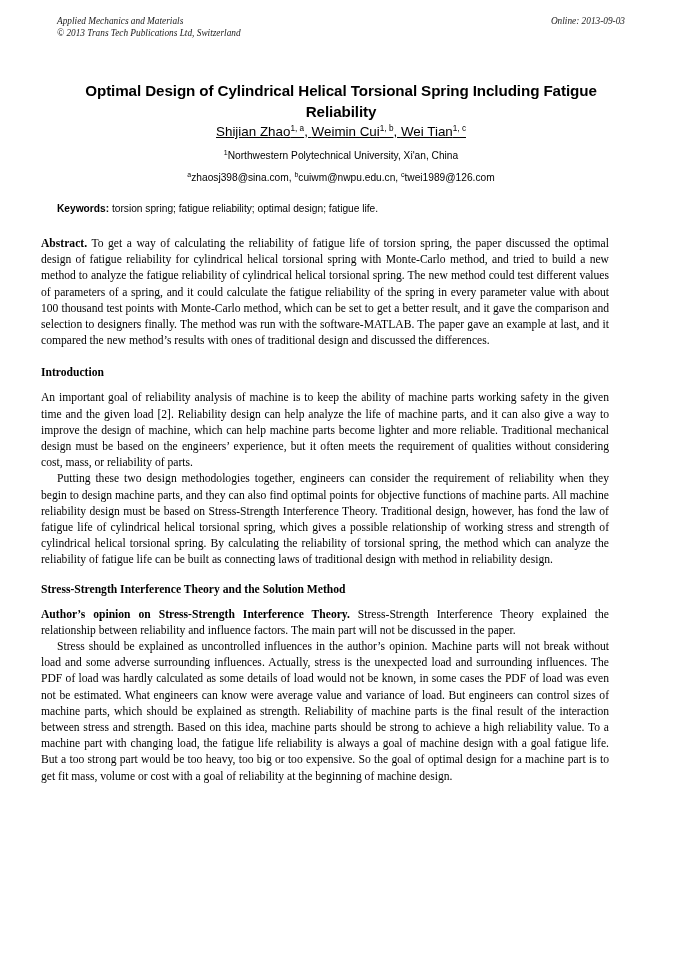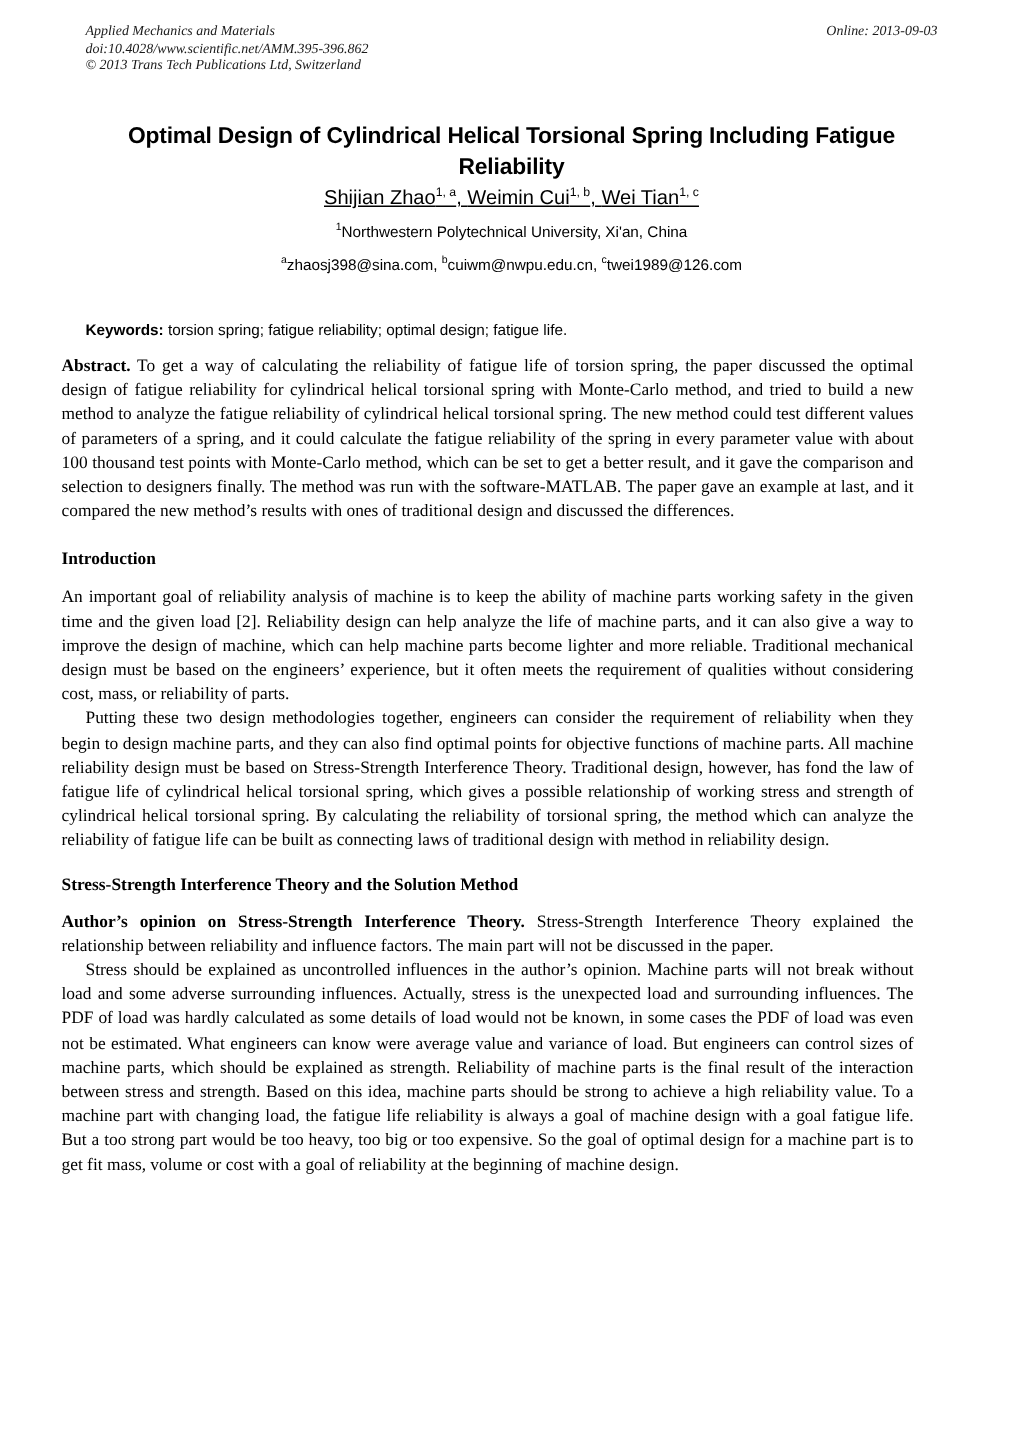--- a/index.html
+++ b/index.html
@@ -90,21 +90,21 @@
   }
   .affiliation sup, .emails sup {
     font-size: 7px;
     vertical-align: super;
     line-height: 0;
   }
 
   
   .keywords {
     position: absolute;
-    top: 214px;
+    top: 202px;
     left: 57px;
     width: 568px;
     font-family: "Liberation Sans", "DejaVu Sans", sans-serif;
     font-size: 10.2px;
     line-height: 14px;
   }
   .keywords b { font-weight: bold; }
 
   
   .body-col {
@@ -139,21 +139,20 @@
 </head>
 <body>
 
 <div class="page">
 
   <div class="journal-header">
     <div class="hdr-row">
       <span class="hdr-left">Applied Mechanics and Materials</span>
       <span class="hdr-right">Online: 2013-09-03</span>
     </div>
-    <span class="hdr-line">doi:10.4028/www.scientific.net/AMM.395-396.862</span>
     <span class="hdr-line">© 2013 Trans Tech Publications Ltd, Switzerland</span>
   </div>
 
   <div class="title">Optimal Design of Cylindrical Helical Torsional Spring Including Fatigue Reliability</div>
 
   <div class="authors">
     <span>Shijian Zhao</span><span class="sup-wrap"><sup>1, a</sup></span><span>, </span><span>Weimin Cui</span><sup>1, b</sup><span>, </span><span>Wei Tian</span><sup>1, c</sup>
   </div>
 
   <div class="affiliation">

